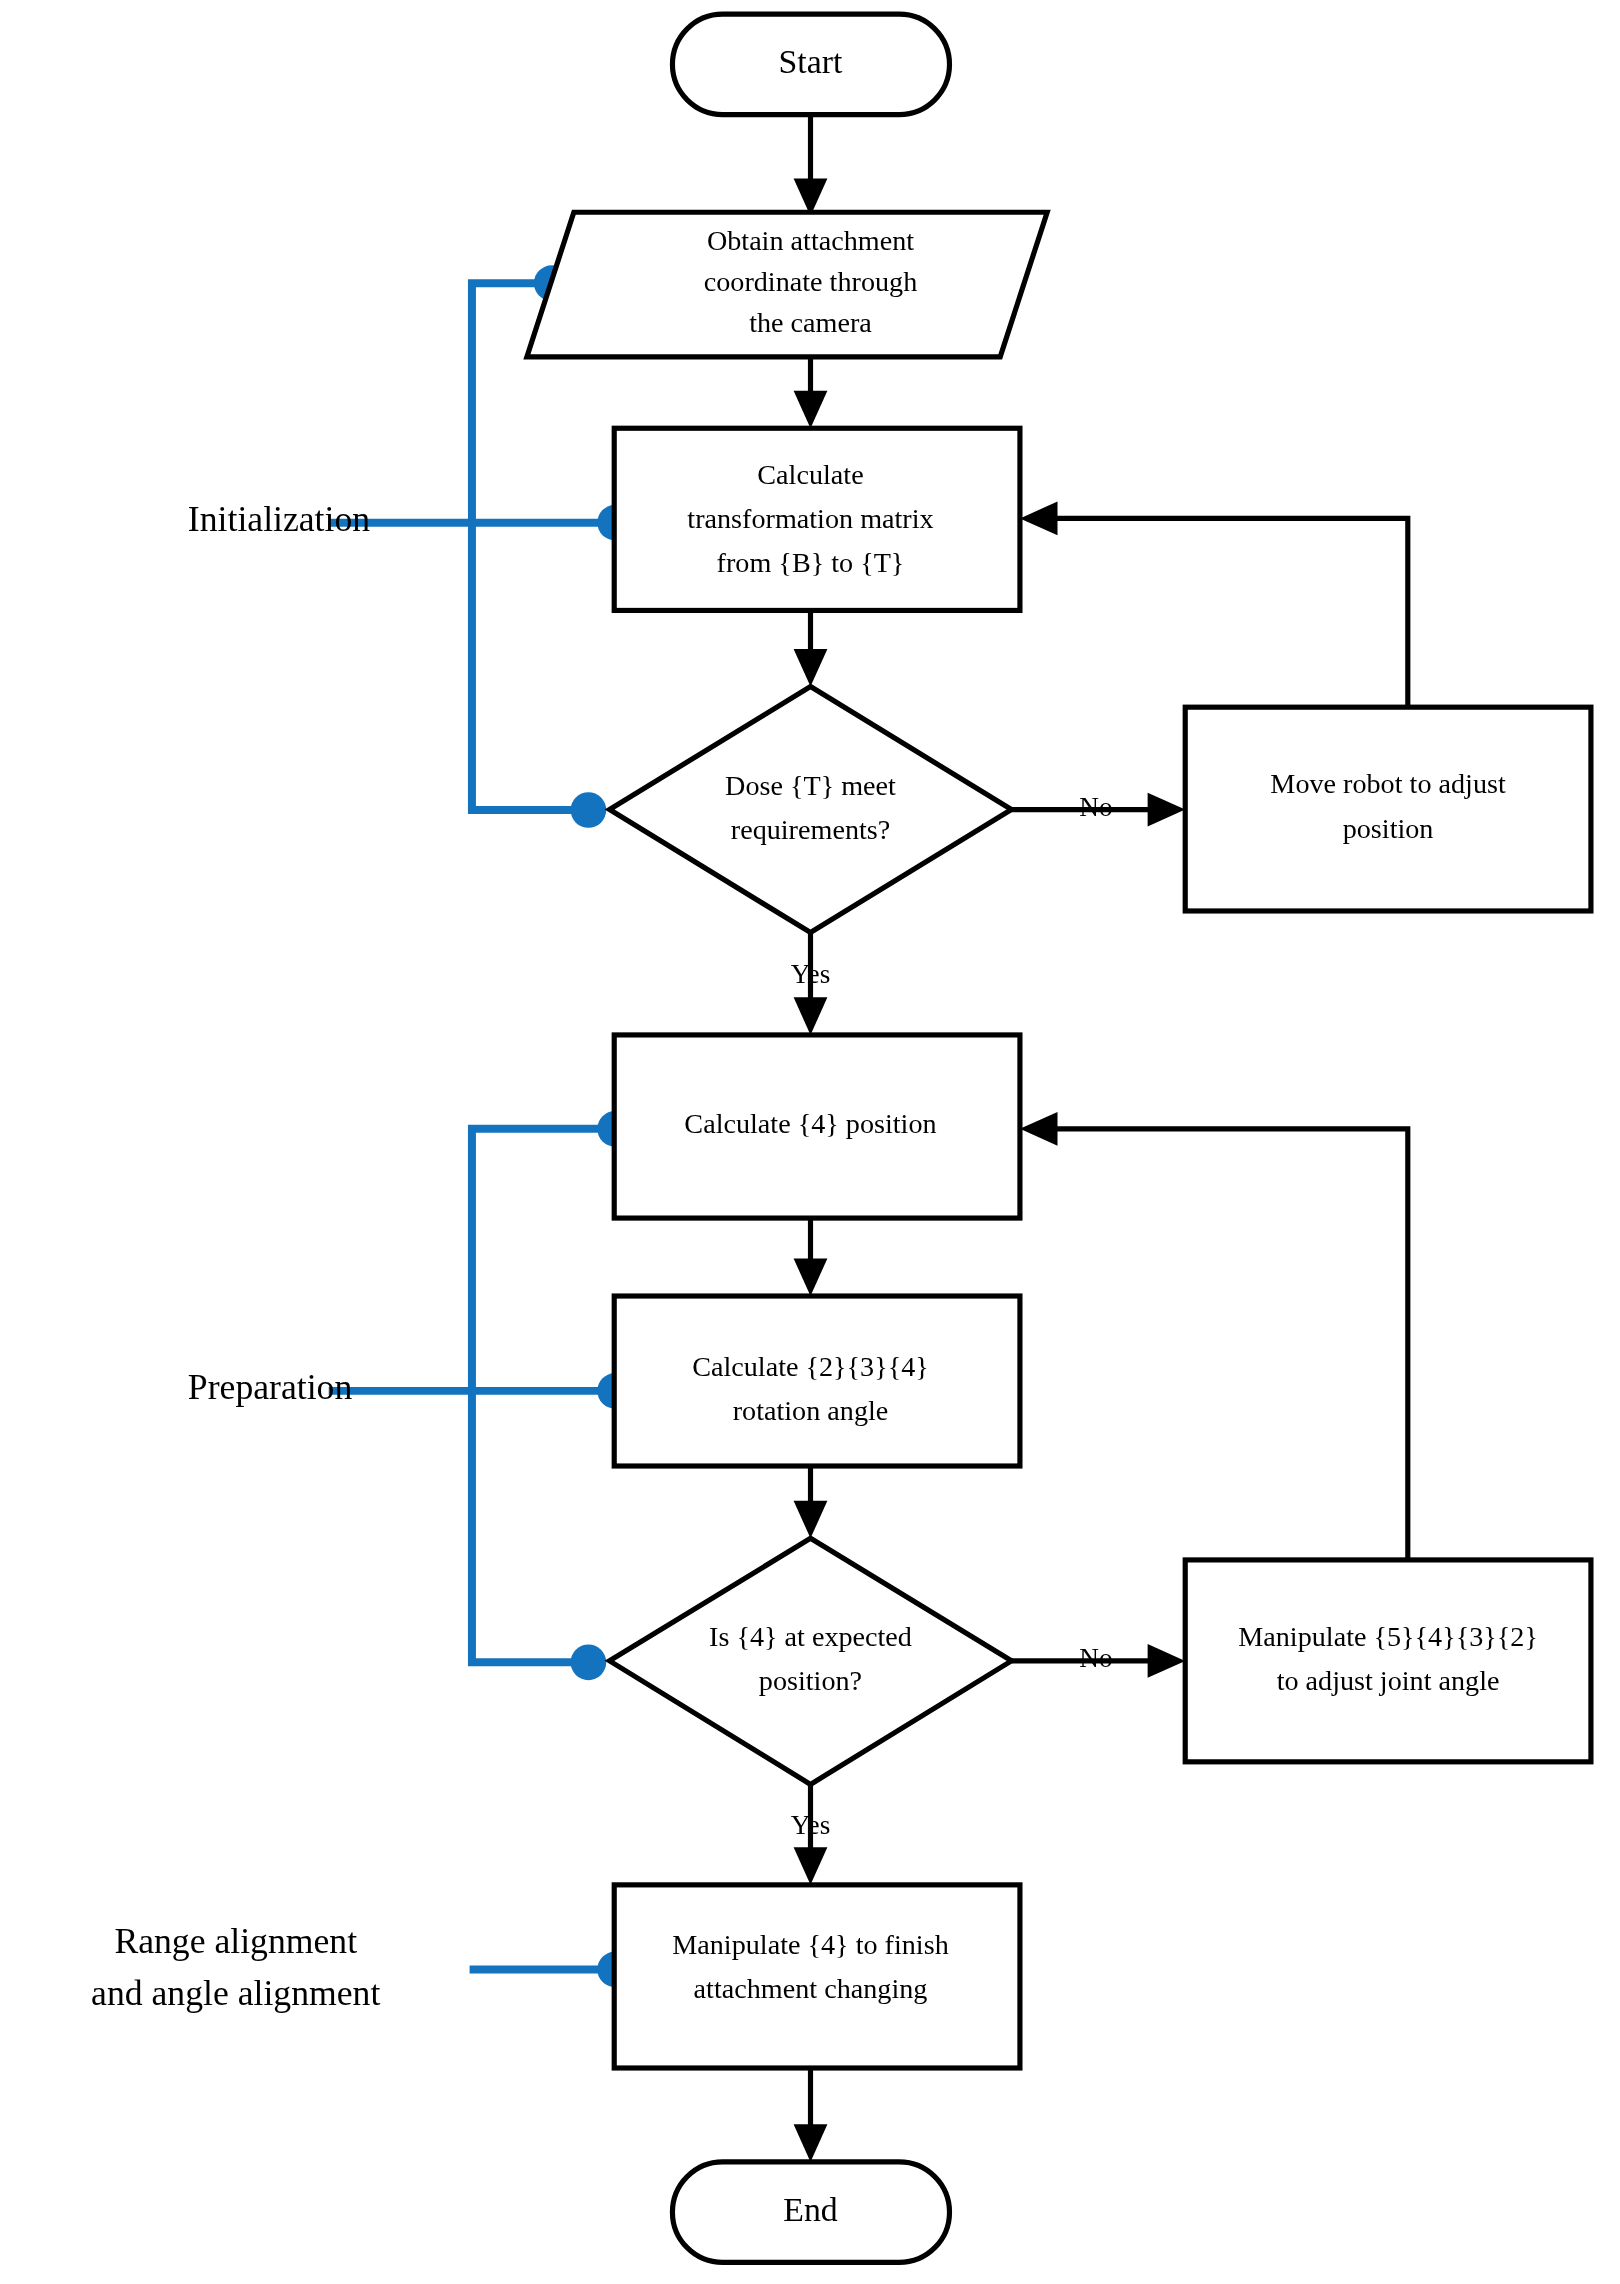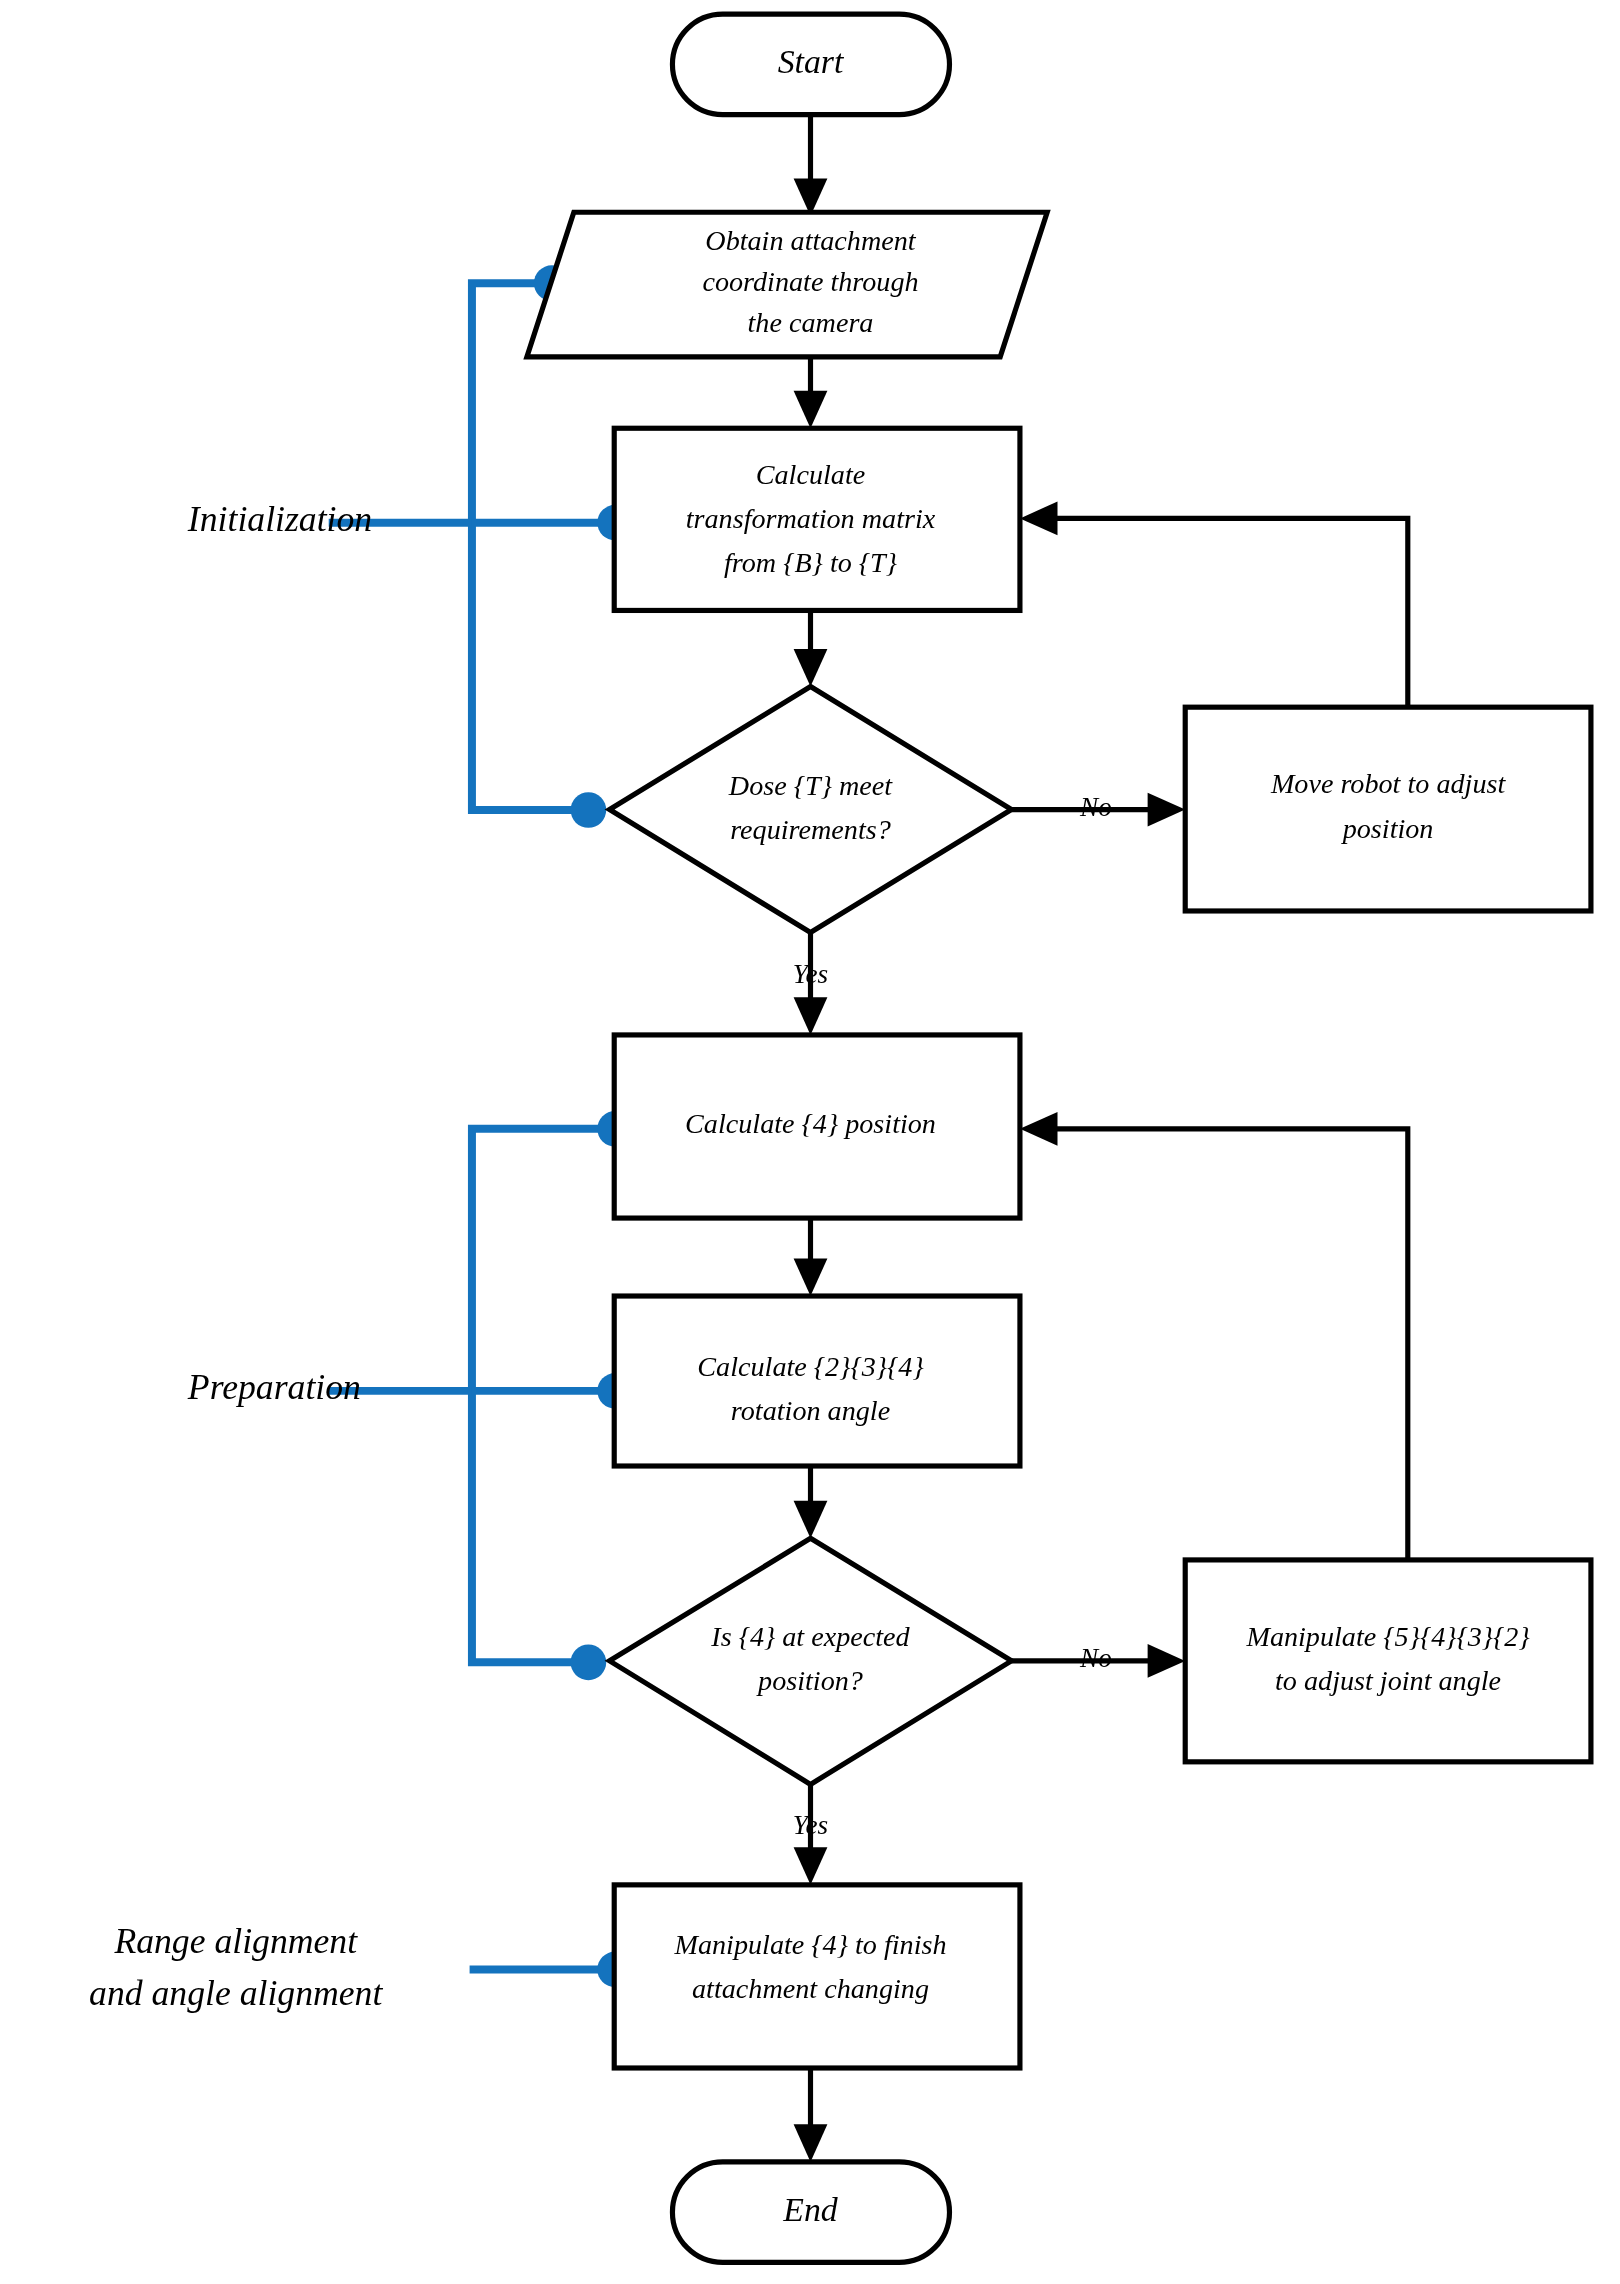--- a/index.html
+++ b/index.html
@@ -11,21 +11,20 @@
     width: 1621px;
     height: 2284px;
     font-family: "Liberation Serif", "DejaVu Serif", serif;
     overflow: hidden;
   }
   #flowchart-root {
     position: relative;
     width: 1621px;
     height: 2284px;
     background: #ffffff;
-    font-style: italic;
   }
   svg.chart-canvas {
     position: absolute;
     top: 0;
     left: 0;
     width: 1621px;
     height: 2284px;
     display: block;
   }
   .node-shape {

